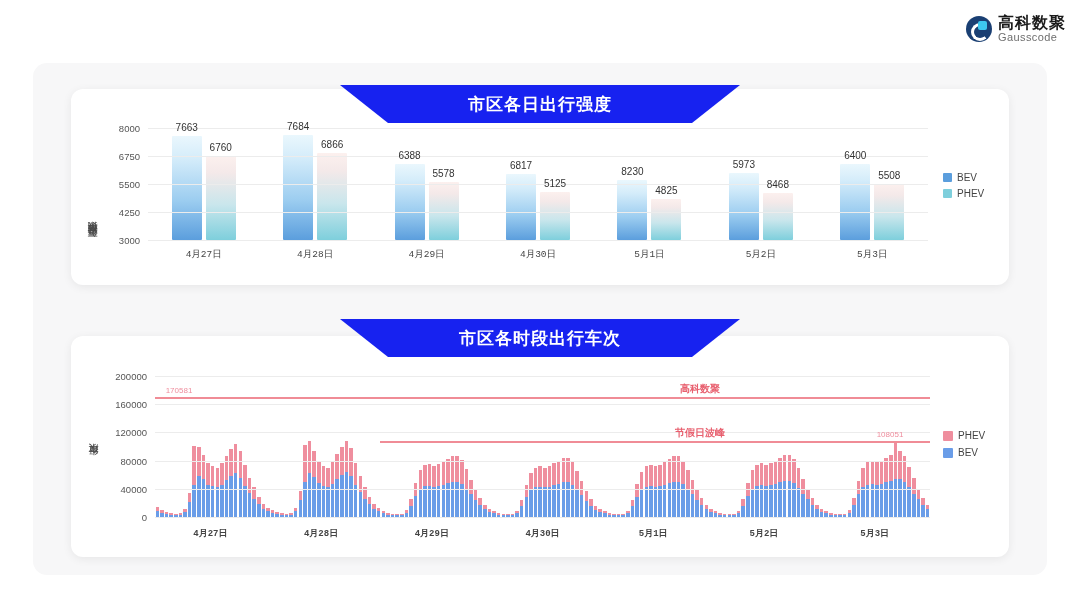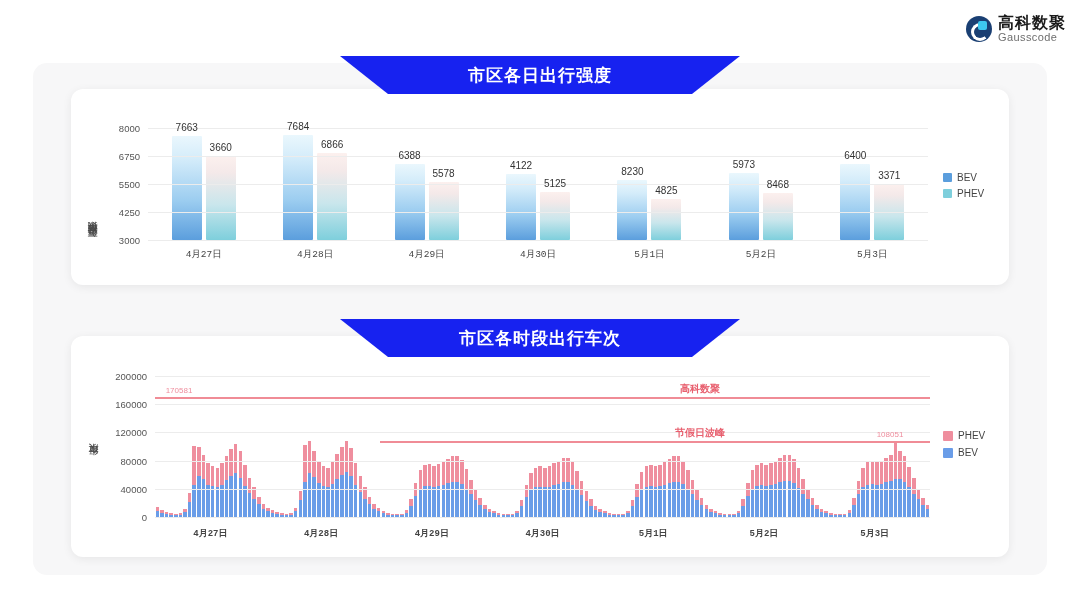--- a/index.html
+++ b/index.html
@@ -77,21 +77,21 @@
 
   
   .banner {
     position:absolute; left:50%; transform:translateX(-50%);
     width:400px; height:38px;
     background:#1722f0;
     clip-path: polygon(0 0, 100% 0, 88% 100%, 12% 100%);
     display:flex; align-items:center; justify-content:center;
     color:#ffffff; font-size:17px; font-weight:700; letter-spacing:1px;
   }
-  #banner-daily  { top:56px; }
+  #banner-daily  { top:85px; }
   #banner-hourly { top:319px; }
 
   
   .chart { position:absolute; }
   .ylabel {
     position:absolute;
     writing-mode:vertical-rl; transform:rotate(180deg);
     font-size:10px; color:#4a4a4a; letter-spacing:1px;
   }
   .ytick {
@@ -186,39 +186,39 @@
     <div class="ytick" style="top: 112px; right: 788px;">3000</div>
     <div class="gridline" style="left: 0px; width: 780px; top: 84px;"></div>
     <div class="ytick" style="top: 84px; right: 788px;">4250</div>
     <div class="gridline" style="left: 0px; width: 780px; top: 56px;"></div>
     <div class="ytick" style="top: 56px; right: 788px;">5500</div>
     <div class="gridline" style="left: 0px; width: 780px; top: 28px;"></div>
     <div class="ytick" style="top: 28px; right: 788px;">6750</div>
     <div class="gridline" style="left: 0px; width: 780px; top: 0px;"></div>
     <div class="ytick" style="top: 0px; right: 788px;">8000</div>
     <div class="barlabel" style="left: 38.7143px; top: -6.4512px;">7663</div>
-    <div class="barlabel" style="left: 72.7143px; top: 13.776px;">3660</div>
+    <div class="barlabel" style="left: 72.7143px; top: 13.776px;">6760</div>
     <div class="xtick" style="left: 55.7143px; top: 120px;">4月27日</div>
     <div class="barlabel" style="left: 150.143px; top: -6.9216px;">7684</div>
     <div class="barlabel" style="left: 184.143px; top: 11.4016px;">6866</div>
     <div class="xtick" style="left: 167.143px; top: 120px;">4月28日</div>
     <div class="barlabel" style="left: 261.571px; top: 22.1088px;">6388</div>
     <div class="barlabel" style="left: 295.571px; top: 40.2528px;">5578</div>
     <div class="xtick" style="left: 278.571px; top: 120px;">4月29日</div>
-    <div class="barlabel" style="left: 373px; top: 32.0096px;">4122</div>
+    <div class="barlabel" style="left: 373px; top: 32.0096px;">6817</div>
     <div class="barlabel" style="left: 407px; top: 50.4px;">5125</div>
     <div class="xtick" style="left: 390px; top: 120px;">4月30日</div>
     <div class="barlabel" style="left: 484.429px; top: 37.7664px;">8230</div>
     <div class="barlabel" style="left: 518.429px; top: 57.12px;">4825</div>
     <div class="xtick" style="left: 501.429px; top: 120px;">5月1日</div>
     <div class="barlabel" style="left: 595.857px; top: 31.4048px;">5973</div>
     <div class="barlabel" style="left: 629.857px; top: 51.1392px;">8468</div>
     <div class="xtick" style="left: 612.857px; top: 120px;">5月2日</div>
     <div class="barlabel" style="left: 707.286px; top: 21.84px;">6400</div>
-    <div class="barlabel" style="left: 741.286px; top: 41.8208px;">3371</div>
+    <div class="barlabel" style="left: 741.286px; top: 41.8208px;">5508</div>
     <div class="xtick" style="left: 724.286px; top: 120px;">5月3日</div>
   </div>
 <div class="legend1" id="legend1">
     <div class="row">
       <span class="sw" style="background: rgb(91, 158, 221);"></span>
       <span>BEV</span>
     </div>
     <div class="row">
       <span class="sw" style="background: rgb(126, 207, 220);"></span>
       <span>PHEV</span>

